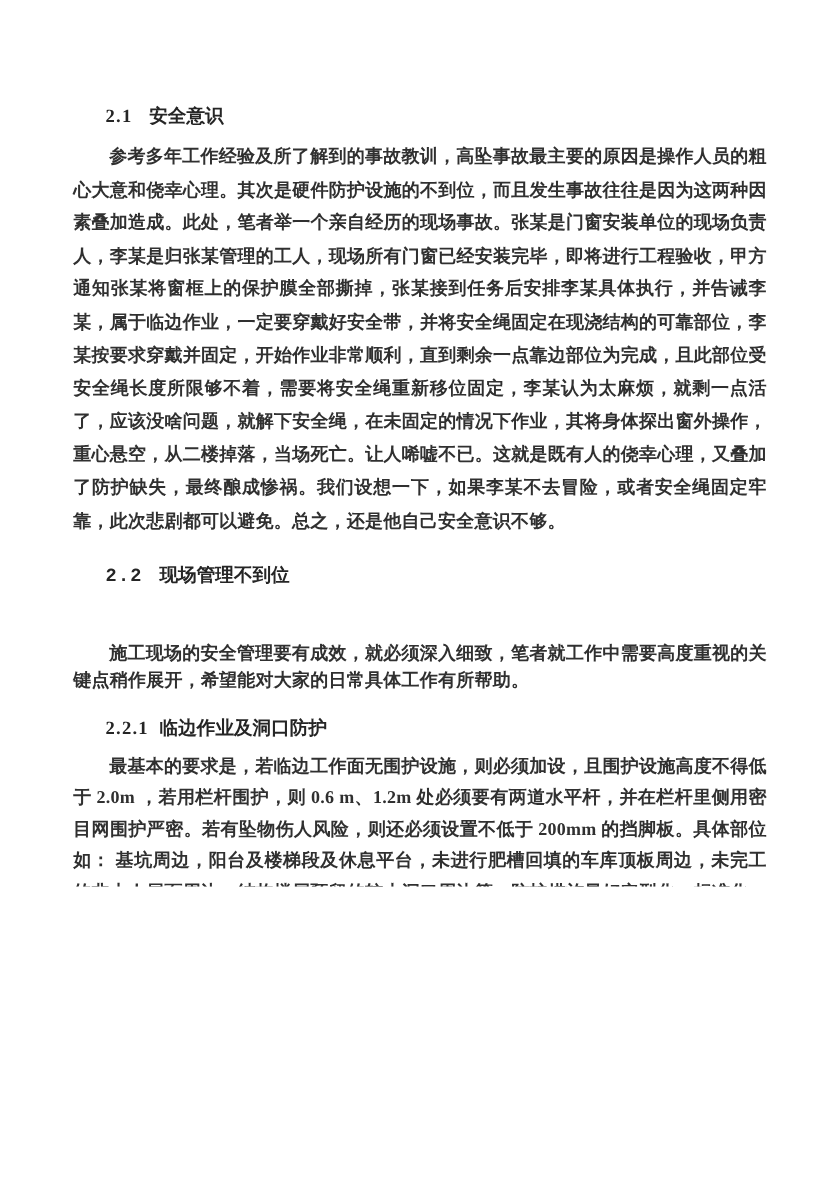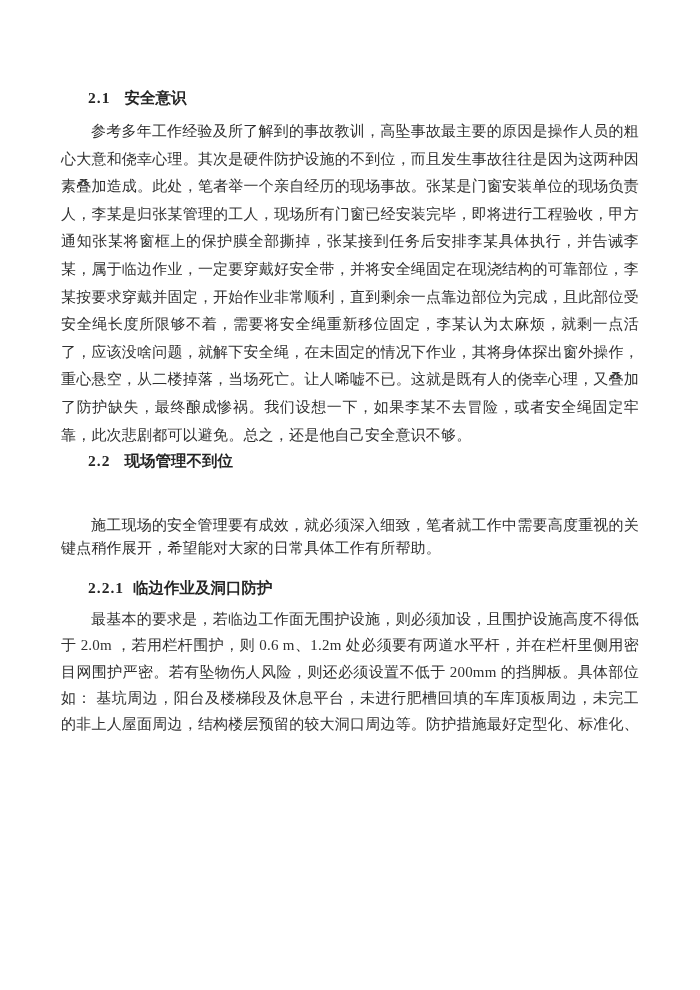--- a/index.html
+++ b/index.html
@@ -27,23 +27,24 @@
   }
   .heading .num { letter-spacing: 1px; }
   .h-l2 .num { margin-right: 14px; }
   .h-l3 .num { margin-right: 9px; }
   .para {
     margin: 0;
     font-size: 15px;
     text-align: justify;
     text-indent: 2em;
     letter-spacing: 0.2px;
+    font-weight: bold;
   }
   .m-after-h21  { margin-top: 10px; }
-  .m-after-p1   { margin-top: 1px;  }
+  .m-after-p1   { margin-top: 21px; font-family: Liberation Mono, monospace;  }
   .m-after-h22  { margin-top: 11px; }
   .m-after-p2   { margin-top: 17px;  }
   .m-after-h221 { margin-top: 8px;  }
   .m-after-p3   { margin-top: 20px; }
   .m-after-h222 { margin-top: 8px;  }
   .p1 { line-height: 27.6px; }
   .p2 { line-height: 23px; margin-top: 43px; }
   .p3 { line-height: 26.3px; }
   .p4 { line-height: 27.3px; }
   .footref {

